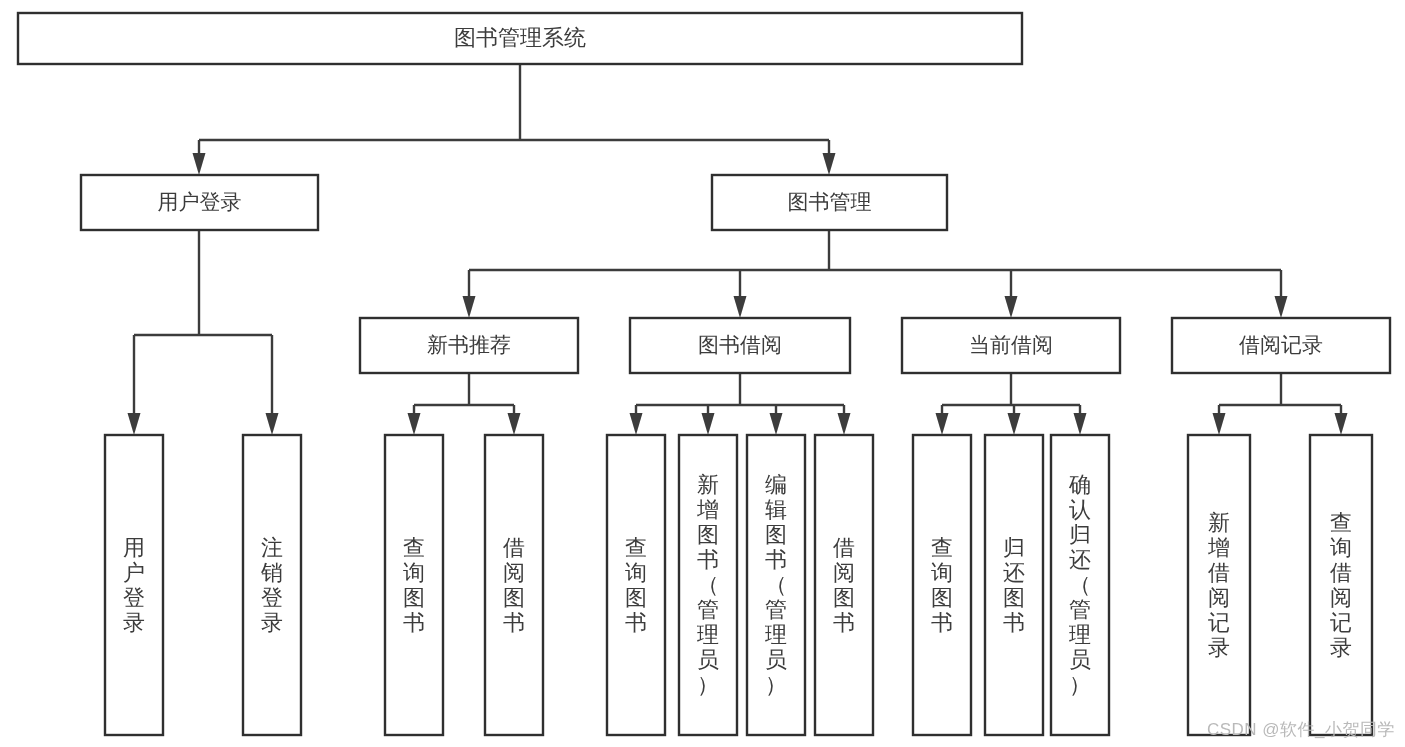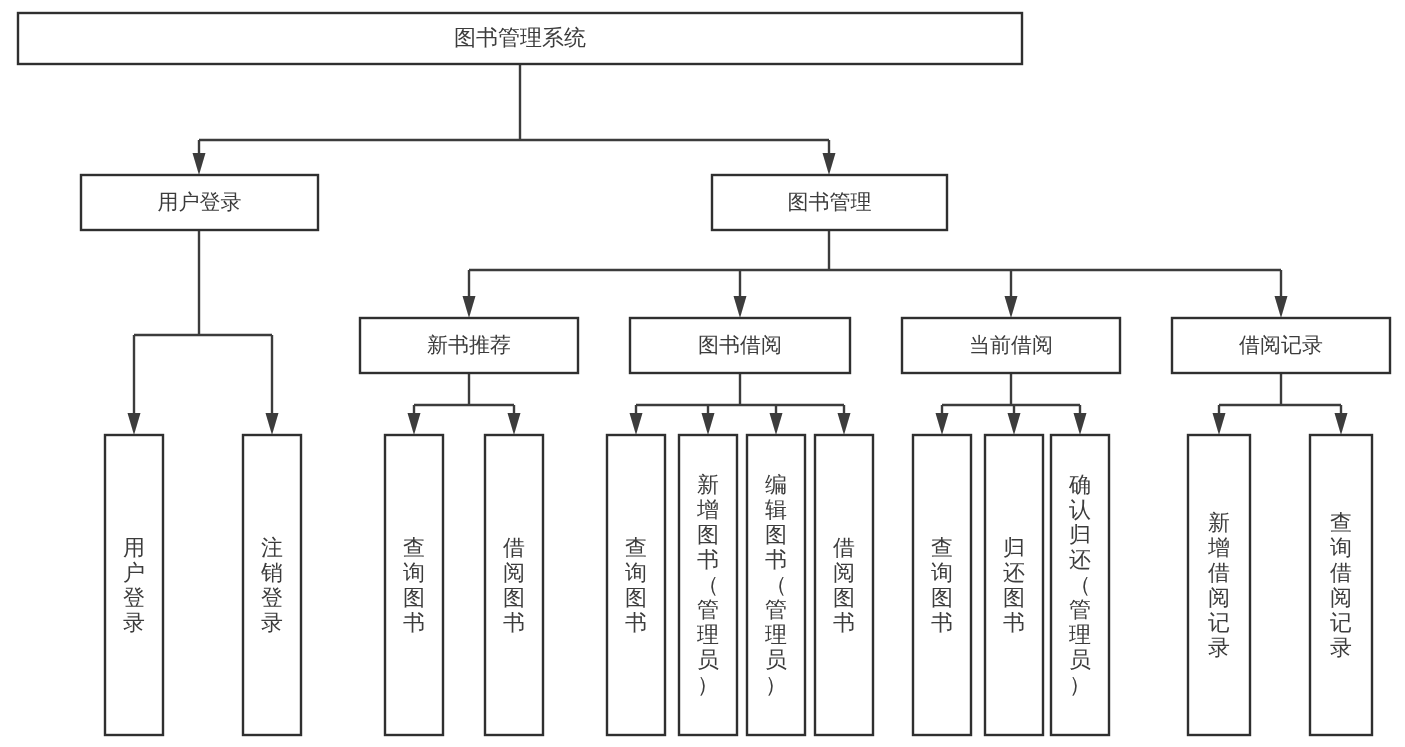--- a/index.html
+++ b/index.html
@@ -212,13 +212,14 @@
         <g>
           <rect class="node-box" x="1188" y="435" width="62" height="300"></rect>
           <text class="vert-label" x="1219" y="529.5"><tspan x="1219" y="529.5">新</tspan><tspan x="1219" y="554.5">增</tspan><tspan x="1219" y="579.5">借</tspan><tspan x="1219" y="604.5">阅</tspan><tspan x="1219" y="629.5">记</tspan><tspan x="1219" y="654.5">录</tspan></text>
         </g>
         <g>
           <rect class="node-box" x="1310" y="435" width="62" height="300"></rect>
           <text class="vert-label" x="1341" y="529.5"><tspan x="1341" y="529.5">查</tspan><tspan x="1341" y="554.5">询</tspan><tspan x="1341" y="579.5">借</tspan><tspan x="1341" y="604.5">阅</tspan><tspan x="1341" y="629.5">记</tspan><tspan x="1341" y="654.5">录</tspan></text>
         </g>
       </g>
   </svg>
+  <div class="watermark">CSDN @软件_小贺同学</div>
 </div>
 
 </body></html>

